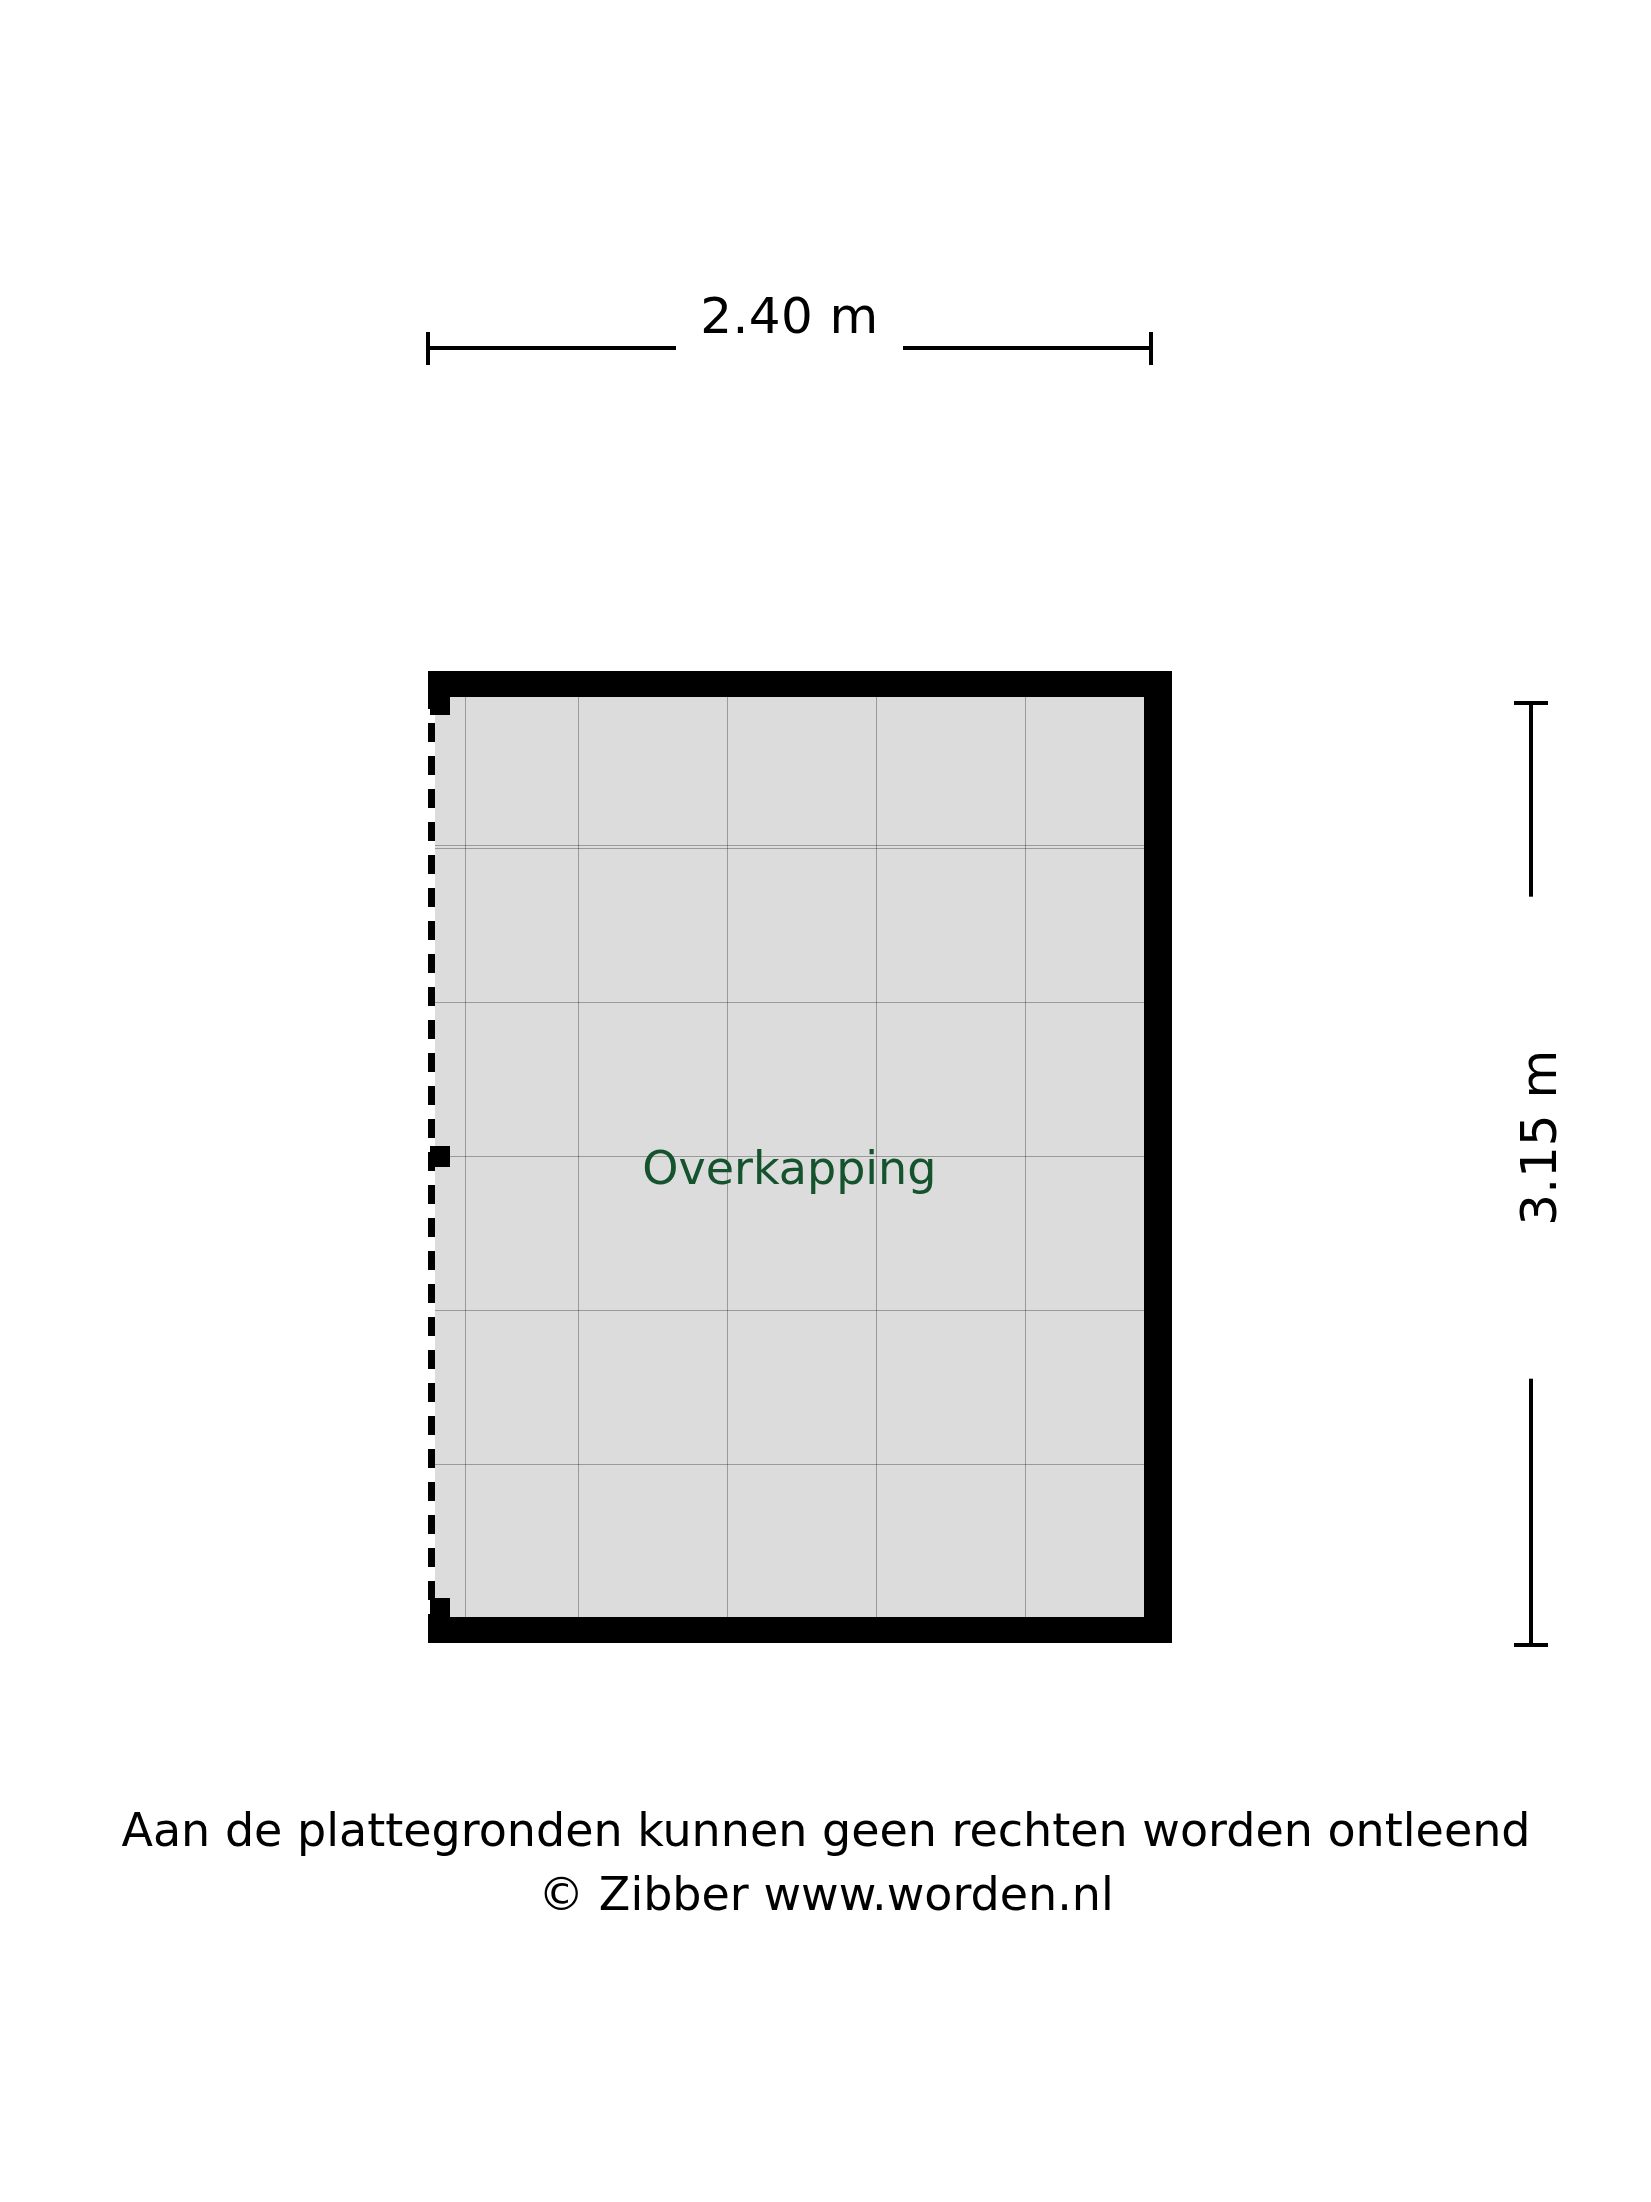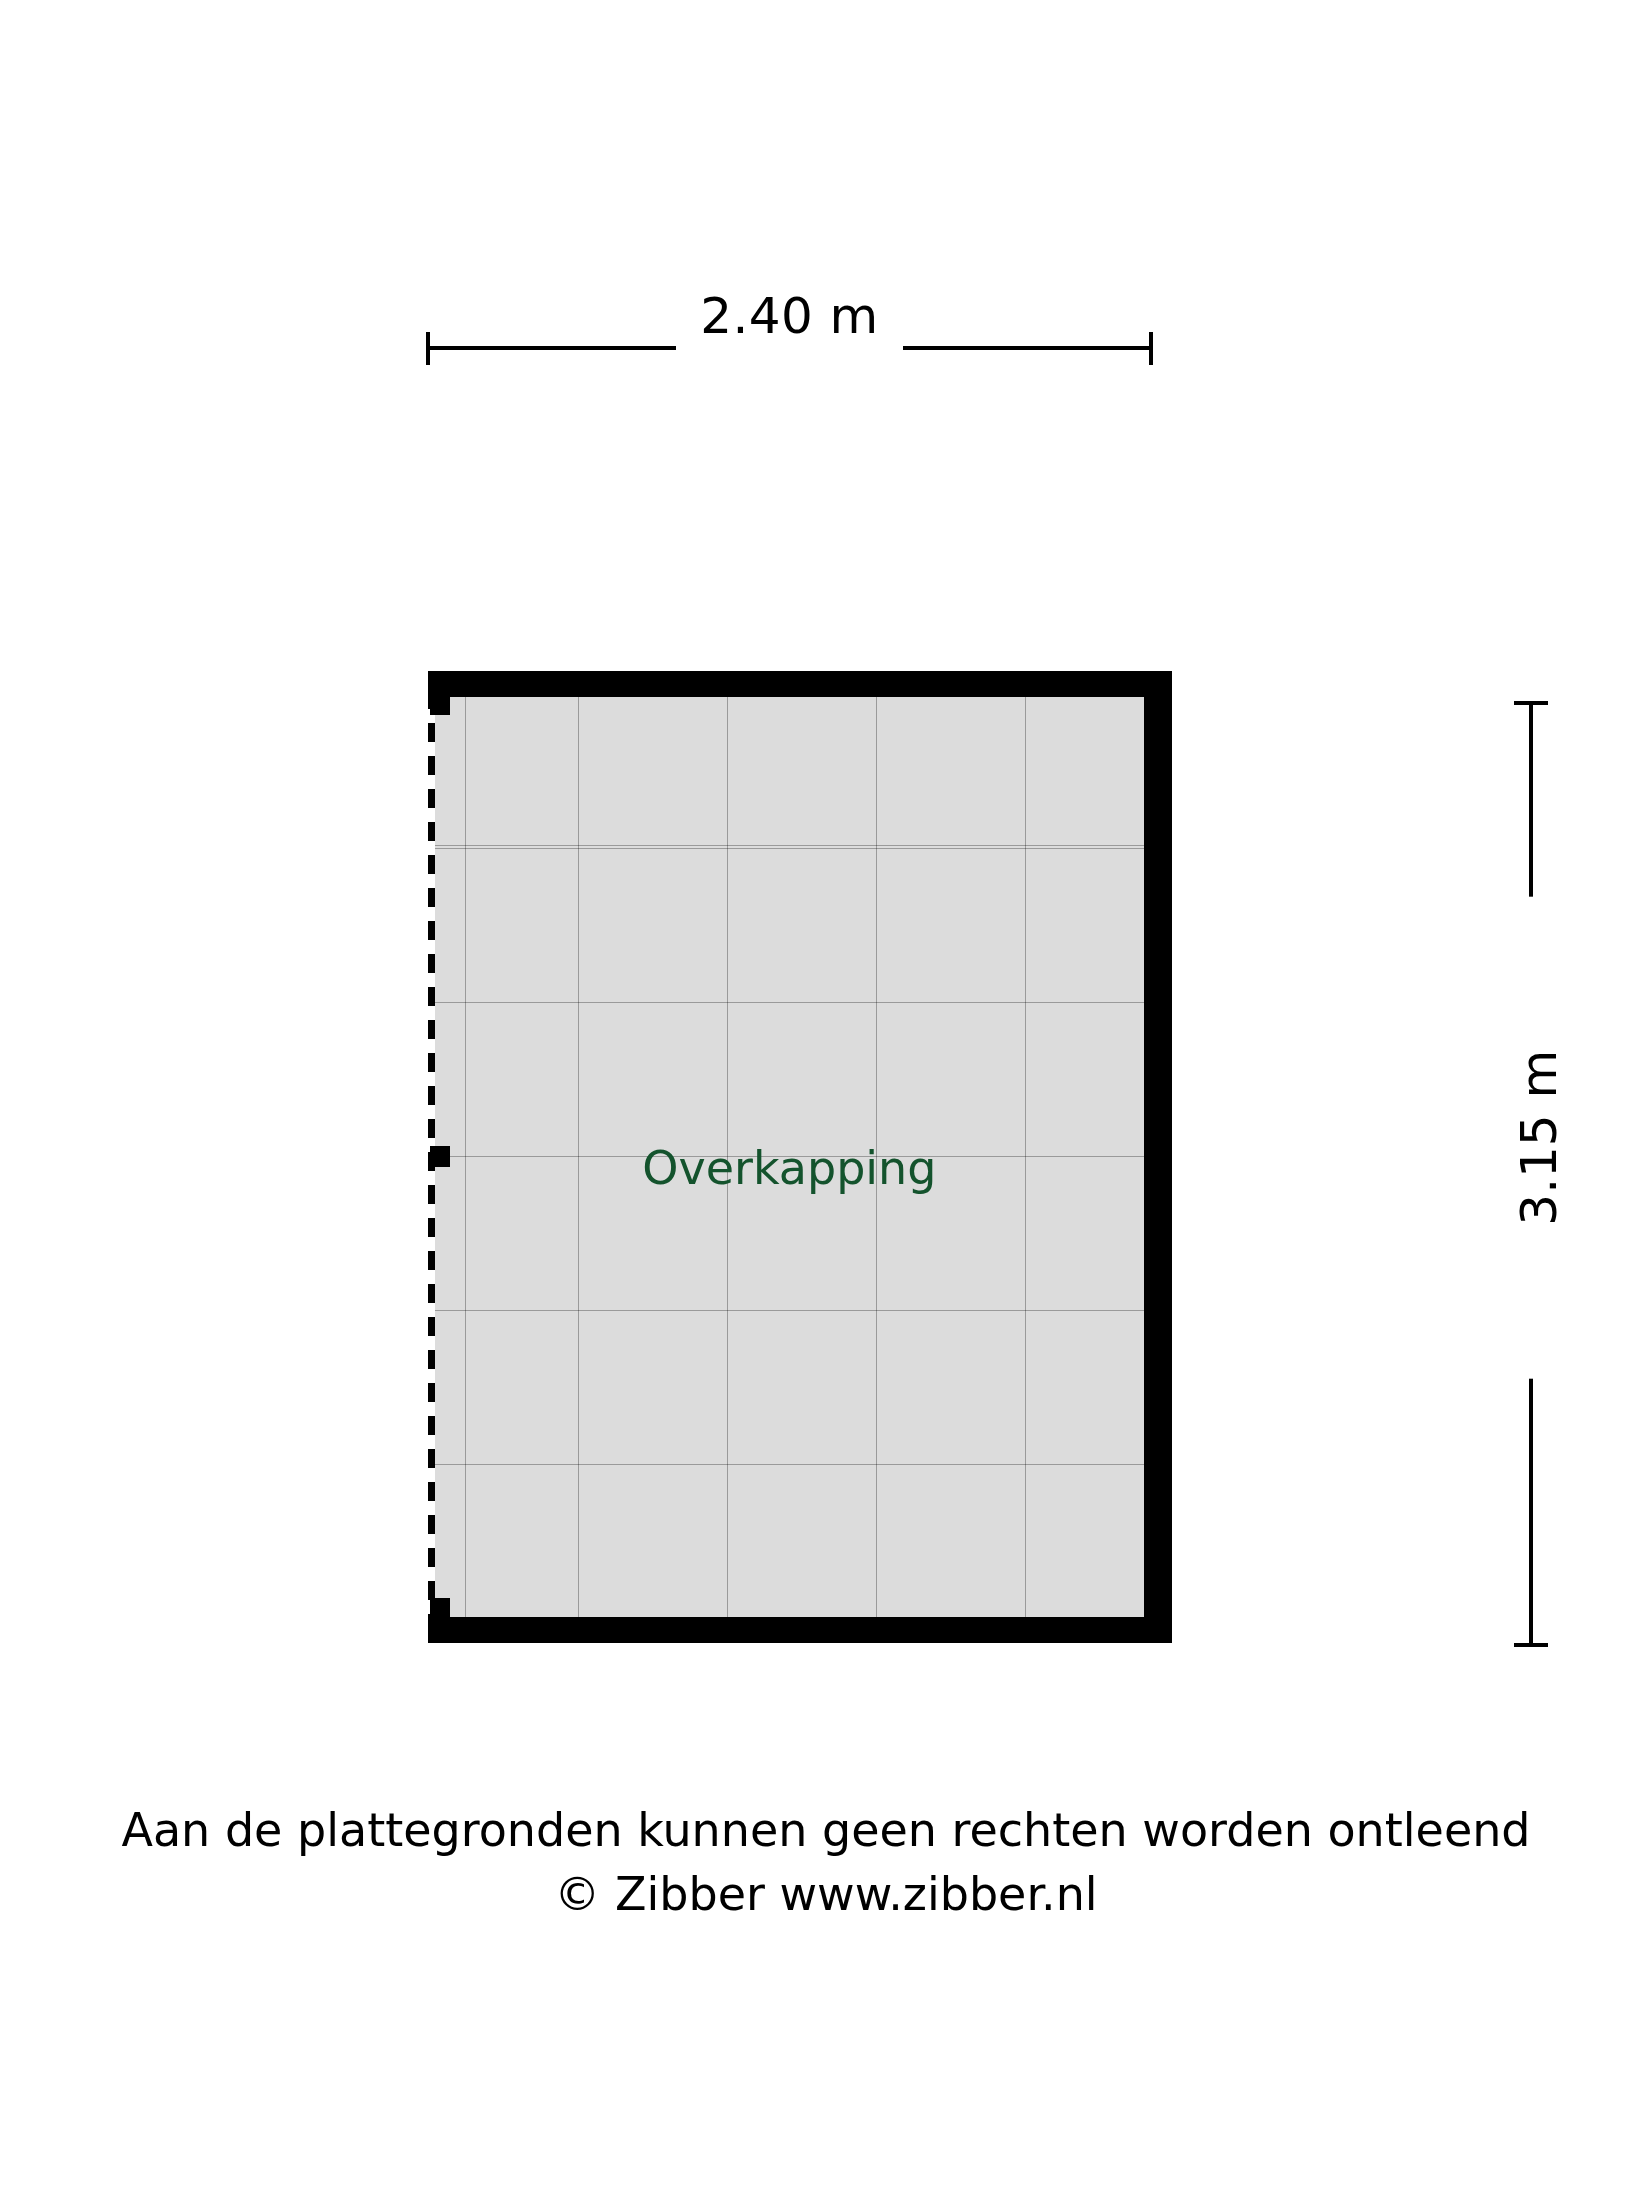--- a/index.html
+++ b/index.html
@@ -233,15 +233,15 @@
   <div class="wall-right"></div>
   <div class="wall-bottom"></div>
   <div class="wall-left-dashed"></div>
   <div class="post post-tl"></div>
   <div class="post post-ml"></div>
   <div class="post post-bl"></div>
 </div>
 
 <div class="footer">
   <div class="line1">Aan de plattegronden kunnen geen rechten worden ontleend</div>
-  <div class="line2">© Zibber www.zibber.nl</div>
+  <div class="line2">© Zibber www.worden.nl</div>
 </div>
 
 
 </body></html>

